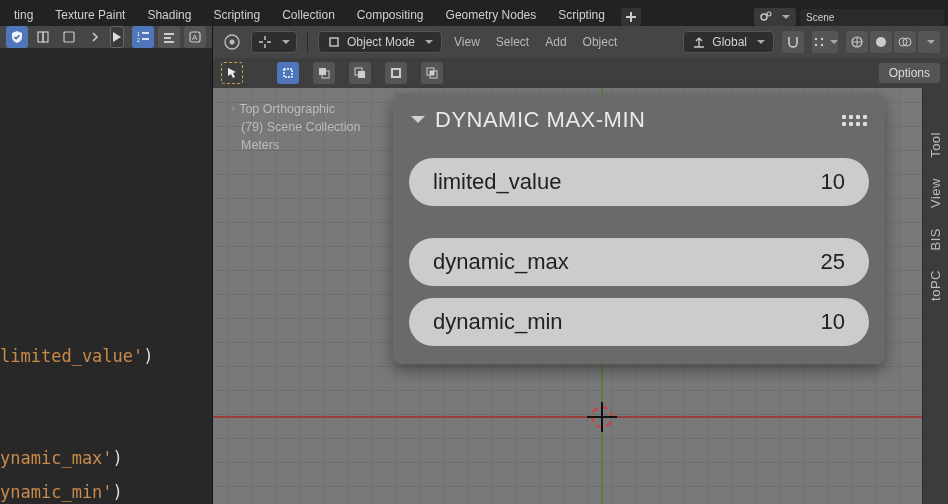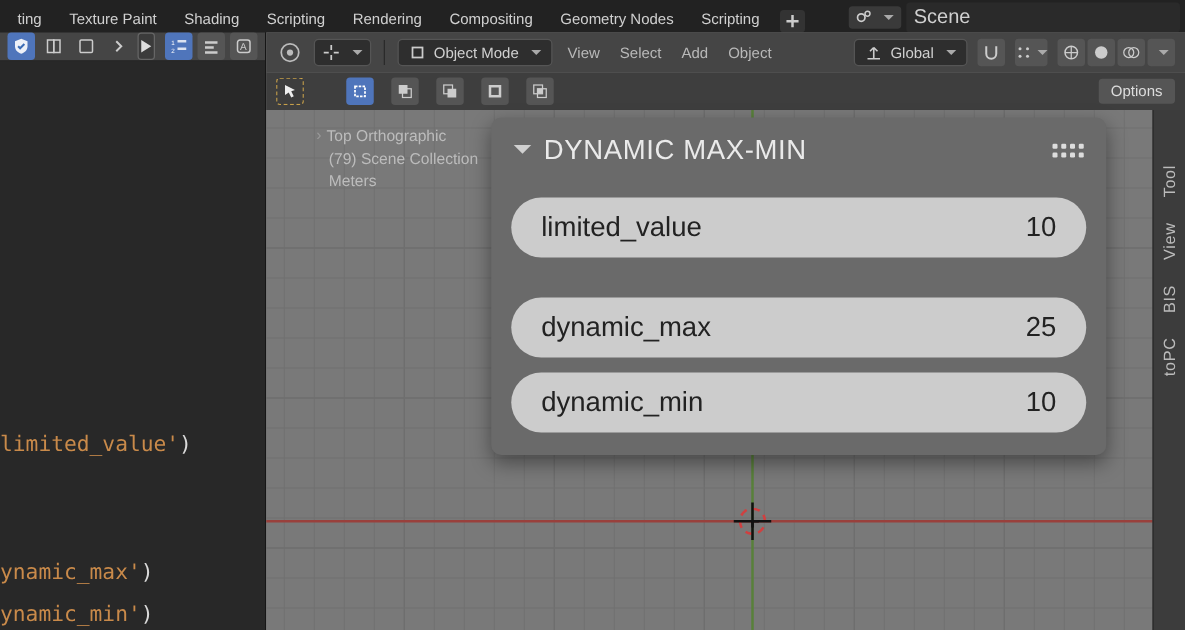--- a/index.html
+++ b/index.html
@@ -25,21 +25,21 @@
     font-family:-apple-system,BlinkMacSystemFont,"Segoe UI",Arial,sans-serif;
     font-size:12px;color:var(--text);background:var(--bg);user-select:none;}
   *{box-sizing:border-box;}
 
   
   .topbar{display:flex;align-items:flex-end;height:26px;background:#222;padding:0 4px;gap:2px;}
   .ws-tab{padding:4px 10px;color:var(--text);white-space:nowrap;cursor:pointer;border-radius:3px 3px 0 0;}
   .ws-plus{display:flex;align-items:center;justify-content:center;width:20px;height:18px;border-radius:3px;background:#333;margin-left:4px;cursor:pointer;}
   .top-right{margin-left:auto;display:flex;align-items:center;gap:4px;}
   .scene-browse{display:flex;align-items:center;gap:4px;padding:2px 6px;background:#3a3a3a;border-radius:3px;}
-  .scene-field{background:#2a2a2a;color:var(--text);border:none;padding:3px 6px;min-width:70px;border-radius:3px;font-size:16px;}
+  .scene-field{background:#2a2a2a;color:var(--text);border:none;padding:3px 6px;min-width:70px;border-radius:3px;font-size:10px;}
 
   .workspace{display:flex;height:478px;}
   .left-editor{width:213px;display:flex;flex-direction:column;background:#1e1e1e;border-right:1px solid #161616;}
   .editor-header{display:flex;align-items:center;gap:4px;height:32px;background:var(--header);padding:0 6px;border-bottom:1px solid #2a2a2a;}
   .hdr-btn{display:inline-flex;align-items:center;justify-content:center;min-width:22px;height:22px;border-radius:3px;color:var(--text);}
   .hdr-btn.active{background:var(--accent);}
   .hdr-btn.boxed{background:#555;}
   .play-btn{width:24px;height:22px;border:1px solid #666;border-radius:3px;display:flex;align-items:center;justify-content:center;background:#3b3b3b;}
   .text-area{flex:1;background:#282828;position:relative;font-family:Consolas,Menlo,monospace;font-size:17px;line-height:34px;color:#dadada;padding-top:290px;}
   .code-line{white-space:pre;}
@@ -69,21 +69,21 @@
     background-size:24px 24px,24px 24px,120px 120px,120px 120px;
     background-position:-10px -10px,-10px -10px,-10px -10px,-10px -10px;}
   .axis-x{position:absolute;left:0;right:0;top:390px;height:2px;background:var(--axis-red);z-index:2;}
   .axis-y{position:absolute;top:62px;bottom:0;left:388px;width:2px;background:var(--axis-green);z-index:2;}
   .cursor3d{position:absolute;top:380px;left:378px;width:22px;height:22px;z-index:3;}
   .cursor3d::before{content:"";position:absolute;inset:0;border:2px dashed #d04040;border-radius:50%;}
   .cursor3d::after{content:"";position:absolute;inset:8px;border-left:2px solid #111;border-top:2px solid #111;transform:translate(2px,2px);}
   .cursor3d .h{position:absolute;top:10px;left:-4px;right:-4px;height:2px;background:#111;}
   .cursor3d .v{position:absolute;left:10px;top:-4px;bottom:-4px;width:2px;background:#111;}
 
-  .overlay-txt{position:absolute;top:74px;left:18px;z-index:4;font-size:12.5px;line-height:18px;color:#bcbcbc;margin-left:22px;}
+  .overlay-txt{position:absolute;top:74px;left:18px;z-index:4;font-size:12.5px;line-height:18px;color:#bcbcbc;}
   .overlay-txt .caret{display:inline-block;transform:translateY(-1px);margin-right:4px;color:#999;}
 
   .panel{position:absolute;top:68px;left:180px;width:492px;background:var(--panel);
     border-radius:8px;box-shadow:0 6px 16px rgba(0,0,0,.4);z-index:6;padding-bottom:18px;}
   .panel-hd{display:flex;align-items:center;gap:10px;height:52px;padding:0 18px;}
   .tri{width:0;height:0;border:7px solid transparent;border-top-color:#d0d0d0;transform:translateY(3px);}
   .panel-title{font-size:22px;letter-spacing:.5px;color:#eaeaea;font-weight:400;}
   .dots{margin-left:auto;display:grid;grid-template-columns:repeat(4,4px);grid-auto-rows:4px;gap:3px;}
   .dots i{display:block;width:4px;height:4px;background:#ddd;border-radius:1px;}
   .field{margin:12px 16px 0;display:flex;align-items:center;height:48px;background:var(--field);
@@ -100,21 +100,21 @@
   svg{display:block;}
 </style>
 </head>
 <body>
 
 <div class="topbar">
   <span class="ws-tab">ting</span>
   <span class="ws-tab">Texture Paint</span>
   <span class="ws-tab">Shading</span>
   <span class="ws-tab">Scripting</span>
-  <span class="ws-tab">Rendering</span>
+  <span class="ws-tab">Collection</span>
   <span class="ws-tab">Compositing</span>
   <span class="ws-tab">Geometry Nodes</span>
   <span class="ws-tab">Scripting</span>
   <span class="ws-plus">
     <svg width="10" height="10" viewBox="0 0 10 10">
         <path d="M4 0h2v4h4v2H6v4H4V6H0V4h4z" fill="#ccc"></path>
       </svg>
   </span>
   <div class="top-right">
     <span class="scene-browse">

